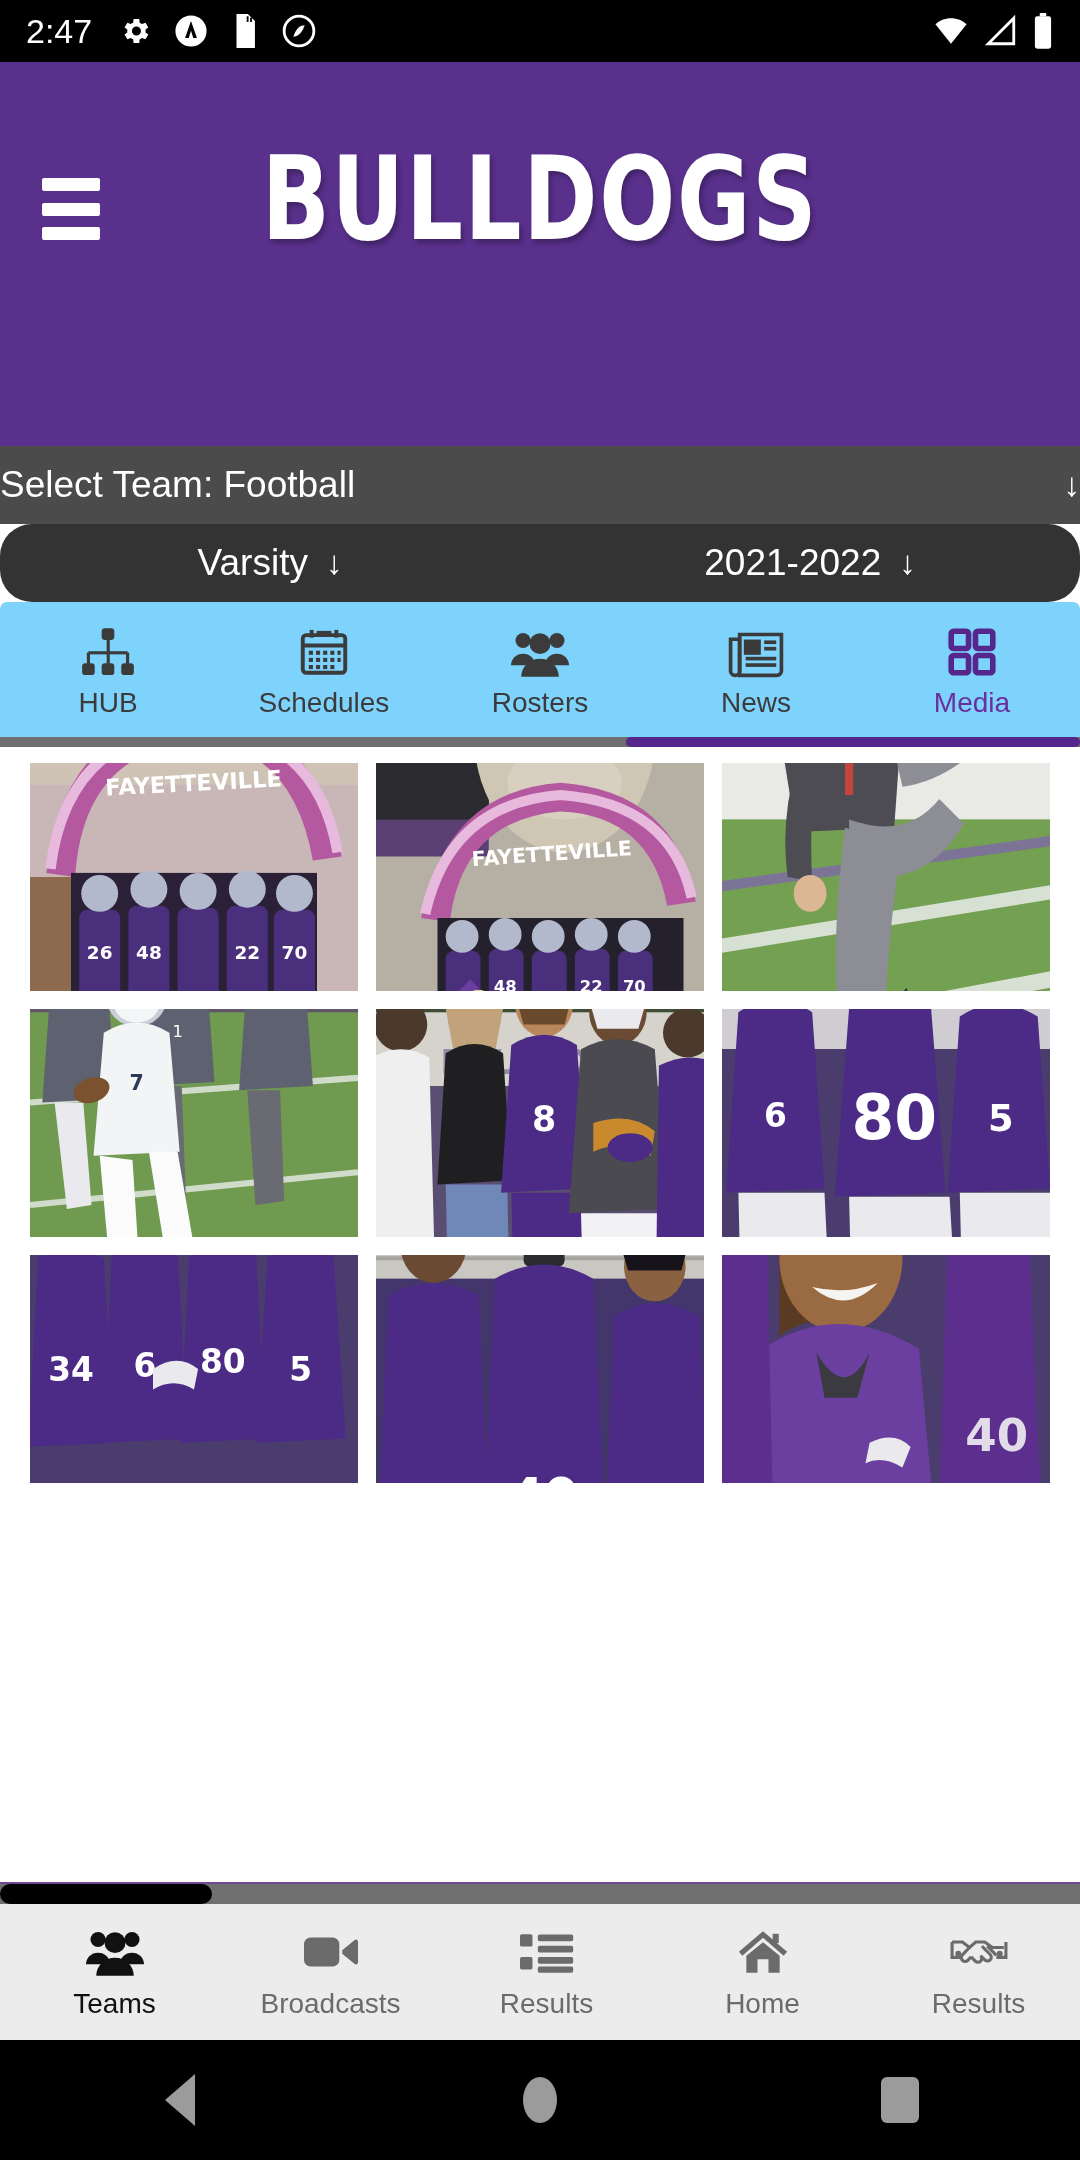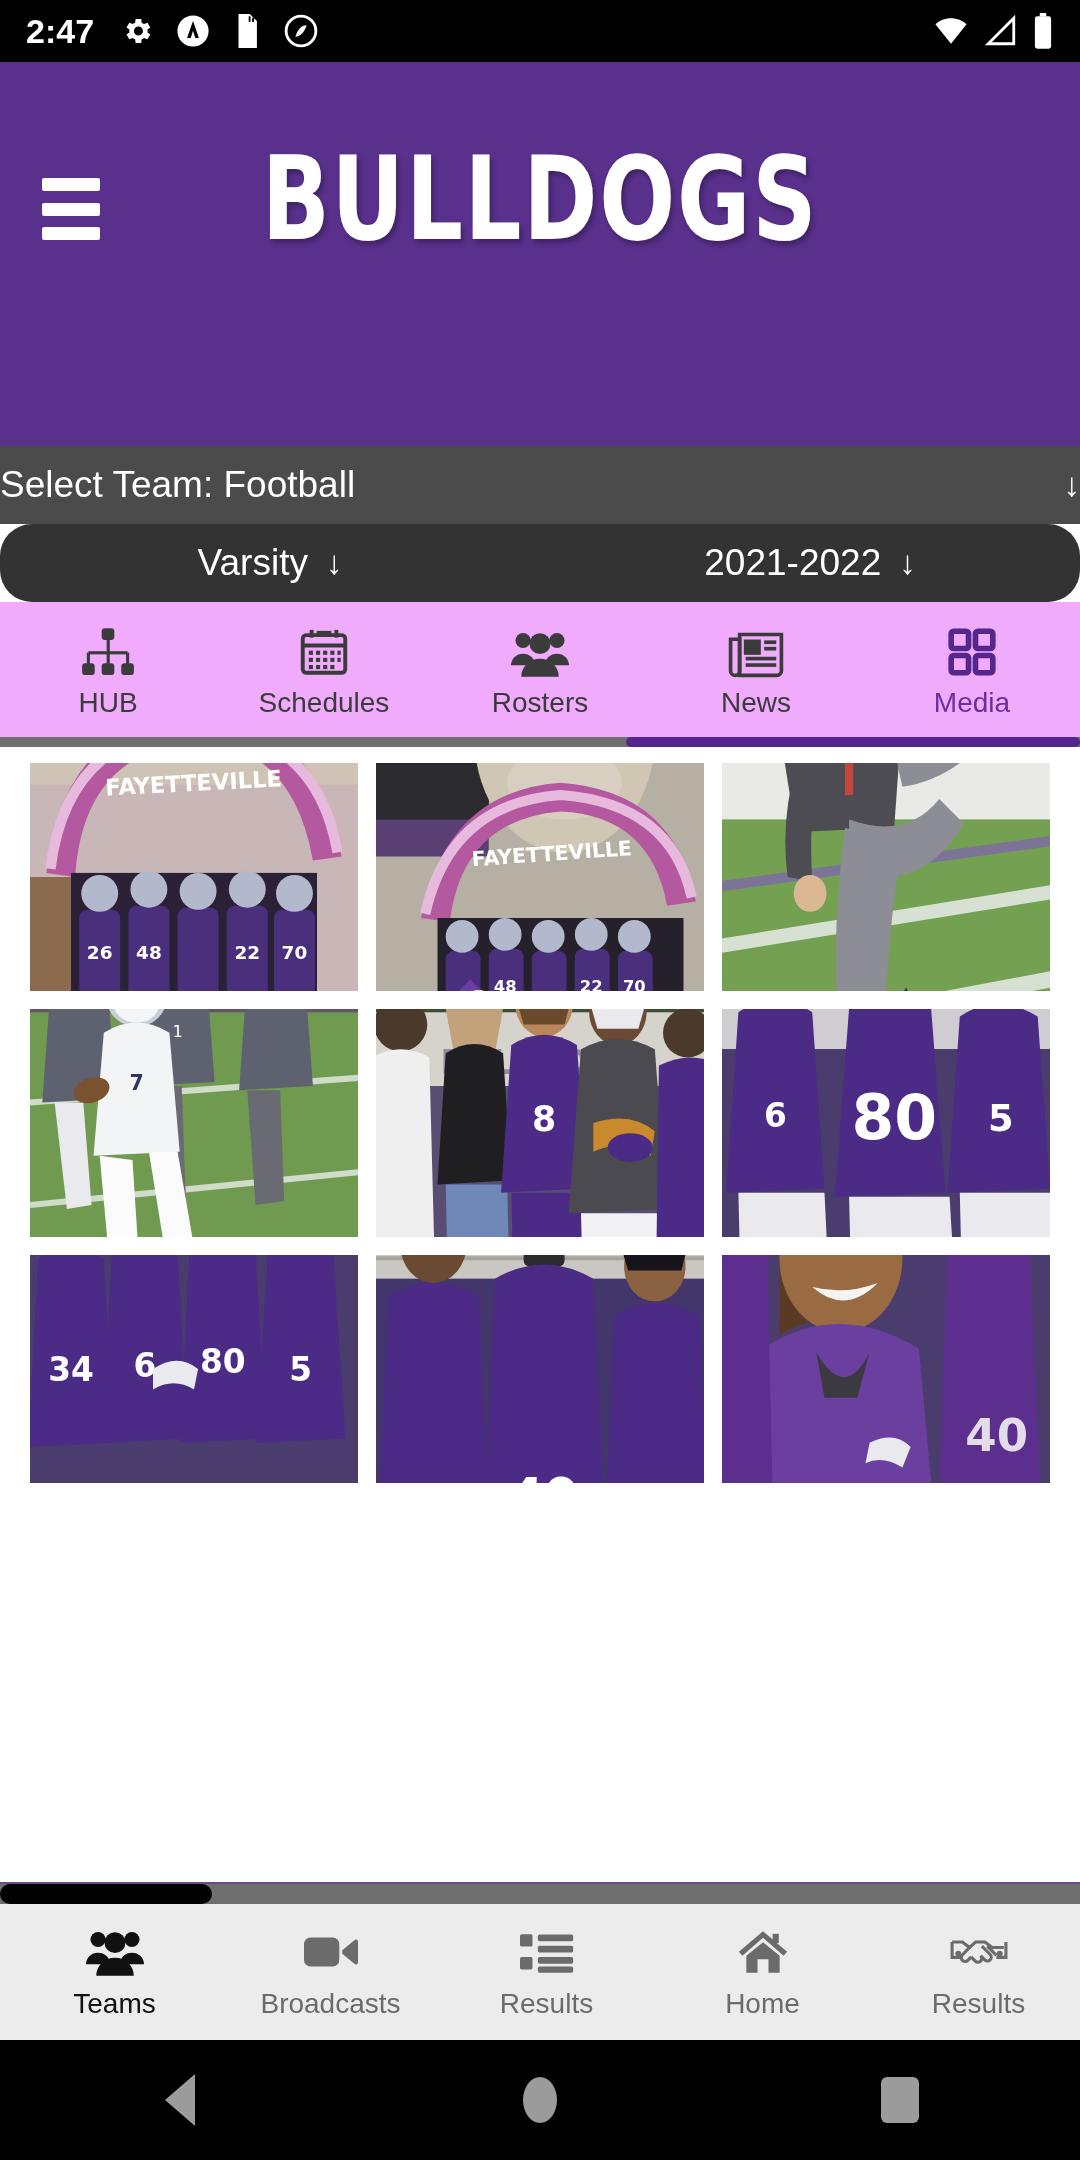--- a/index.html
+++ b/index.html
@@ -9,21 +9,21 @@
     background:#ffffff;
     overflow:hidden;
   }
   .phone { position:relative; width:1080px; height:2160px; display:flex; flex-direction:column; }
 
   
   .statusbar {
     height:62px; background:#000; color:#fff;
     display:flex; align-items:center; padding:0 26px; flex:0 0 62px;
   }
-  .sb-clock { font-size:34px; letter-spacing:0px; font-weight:700; }
+  .sb-clock { font-size:34px; letter-spacing:0px; font-weight:400; }
   .sb-left-icons { display:flex; align-items:center; gap:22px; margin-left:26px; }
   .sb-spacer { flex:1; }
   .sb-right-icons { display:flex; align-items:center; gap:14px; }
   .sbi { display:block; }
 
   
   .brandbar {
     background:#59308c; flex:0 0 384px; position:relative;
   }
   .hamburger {
@@ -47,21 +47,21 @@
   }
   .teamsel .arrow { margin-left:20px; font-size:33px; }
   .subsel {
     flex:0 0 78px; background:#333333; color:#fff;
     display:flex; align-items:center; font-size:37px;border-radius:32px;
   }
   .subsel .half { width:50%; text-align:center; display:flex; align-items:center; justify-content:center; }
   .subsel .arrow { margin-left:18px; font-size:33px; }
 
   
-  .tabsWrap { background:#f0abfc; flex:0 0 145px; position:relative; }
+  .tabsWrap { background:#7dd3fc; flex:0 0 145px; position:relative;border-radius:7px; }
   .tabs { display:flex; height:139px; }
   .tab { flex:1; display:flex; flex-direction:column; align-items:center; justify-content:center; gap:9px; }
   .tab .ticon { height:54px; display:flex; align-items:flex-end; }
   .tab .tlabel { font-size:28px; color:#3b3b3b; }
   .tab.active .tlabel { color:#6a2f9e; }
   .tabsWrap .tabtrack { position:absolute; left:0; right:0; bottom:0; height:10px; background:#6f6f6f; }
   .tabsWrap .tabthumb { position:absolute; bottom:0; height:10px; background:#55268b; border-radius:6px; }
 
   
   .gridarea { flex:1 1 auto; background:#fff; padding:16px 30px 0 30px; overflow:hidden; position:relative; }

